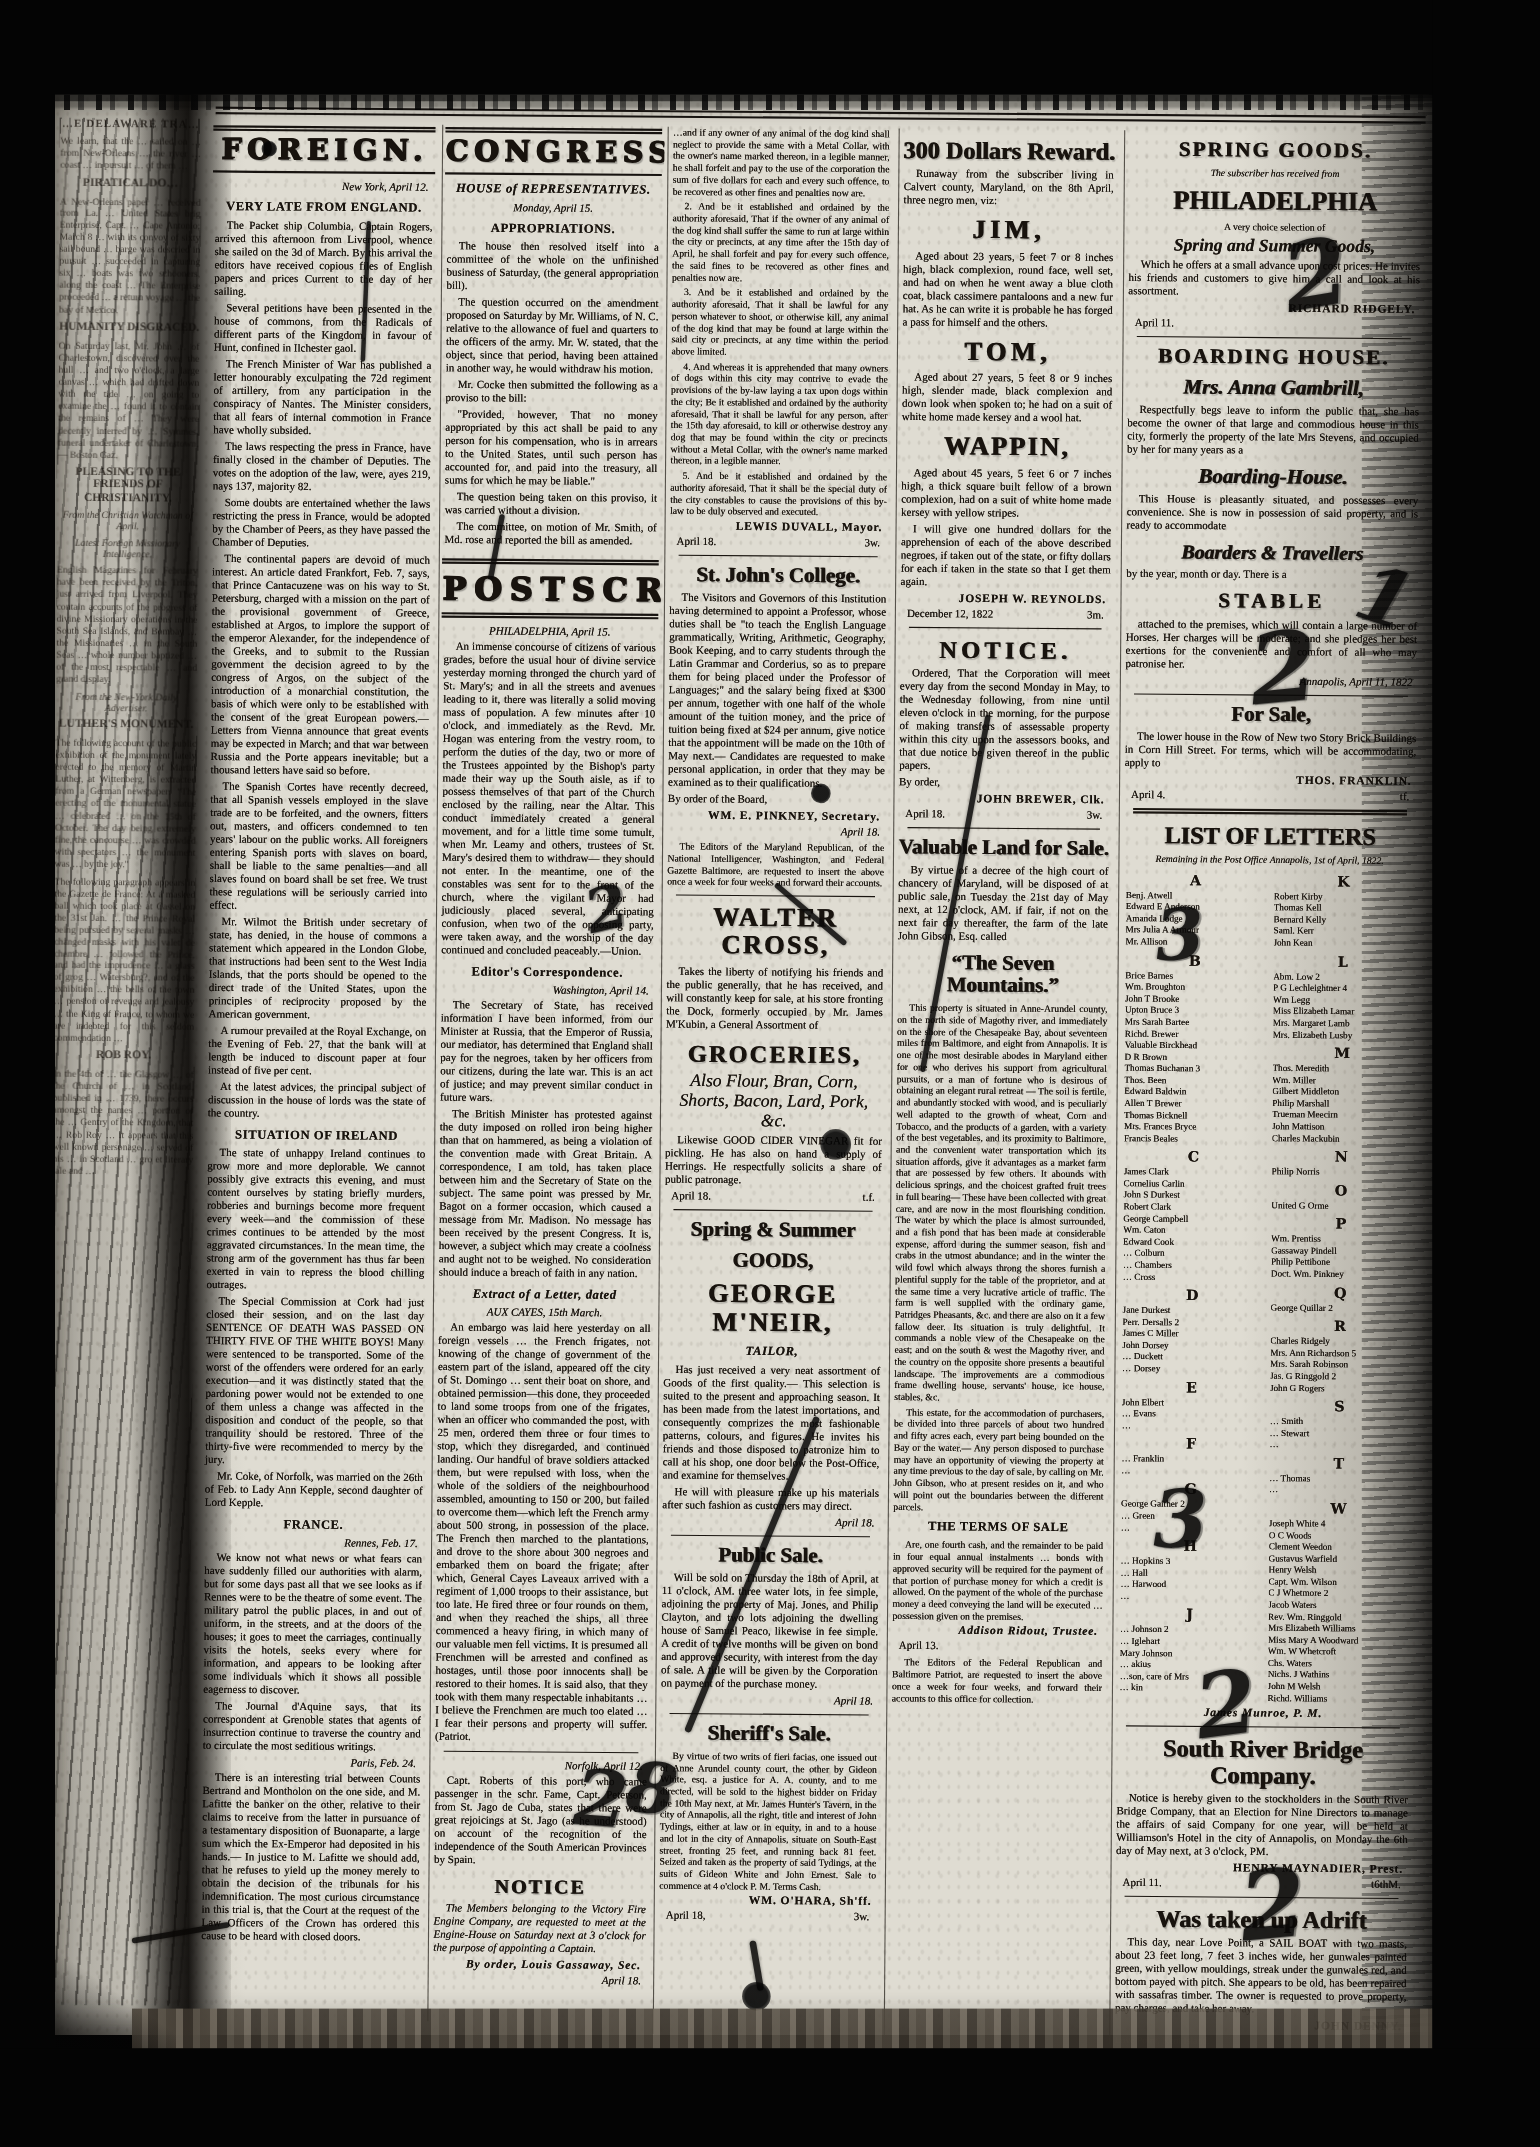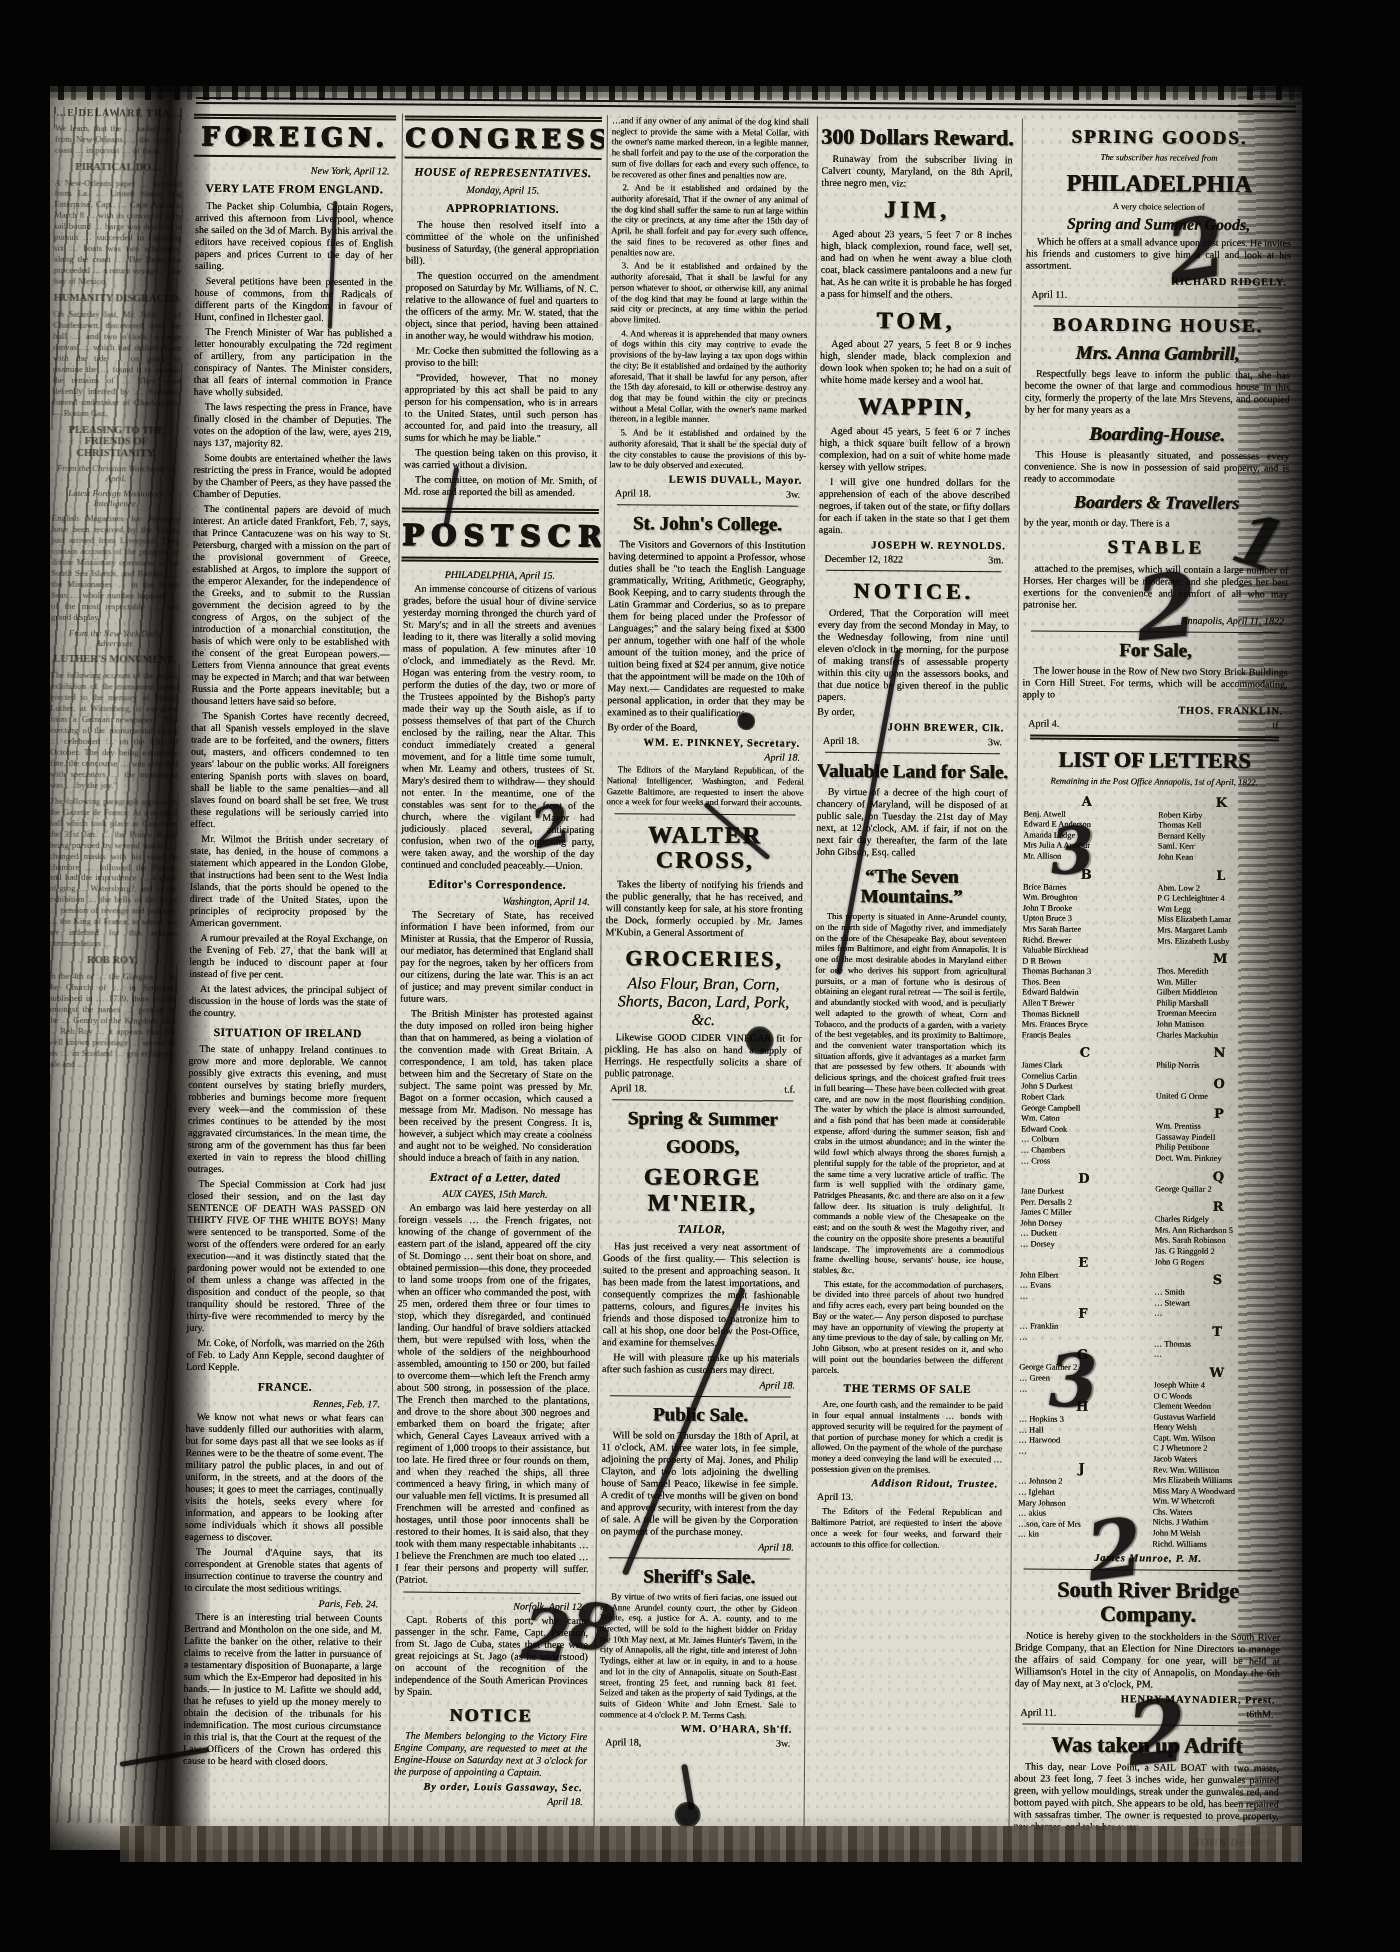--- a/index.html
+++ b/index.html
@@ -401,21 +401,21 @@
             <div class="lname">…</div>
             <div class="lhead">W</div>
             <div class="lname">Joseph White 4</div>
             <div class="lname">O C Woods</div>
             <div class="lname">Clement Weedon</div>
             <div class="lname">Gustavus Warfield</div>
             <div class="lname">Henry Welsh</div>
             <div class="lname">Capt. Wm. Wilson</div>
             <div class="lname">C J Whetmore 2</div>
             <div class="lname">Jacob Waters</div>
-            <div class="lname">Rev. Wm. Williston</div>
+            <div class="lname">Rev. Wm. Ringgold</div>
             <div class="lname">Mrs Elizabeth Williams</div>
             <div class="lname">Miss Mary A Woodward</div>
             <div class="lname">Wm. W Whetcroft</div>
             <div class="lname">Chs. Waters</div>
             <div class="lname">Nichs. J Wathins</div>
             <div class="lname">John M Welsh</div>
             <div class="lname">Richd. Williams</div>
           </div>
         </div>
         <div class="it sig sigi sigc">James Munroe, P. M.</div>

